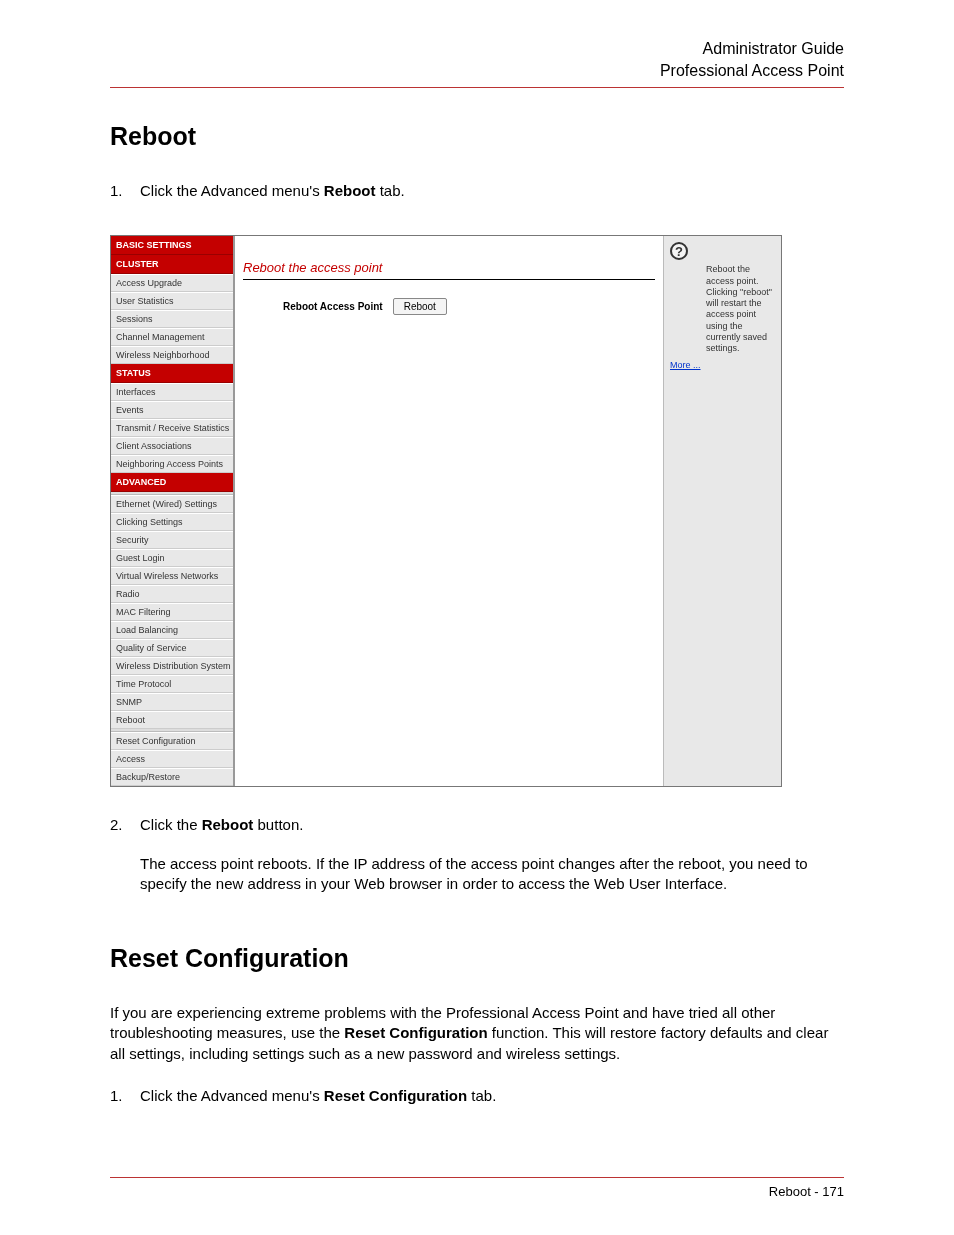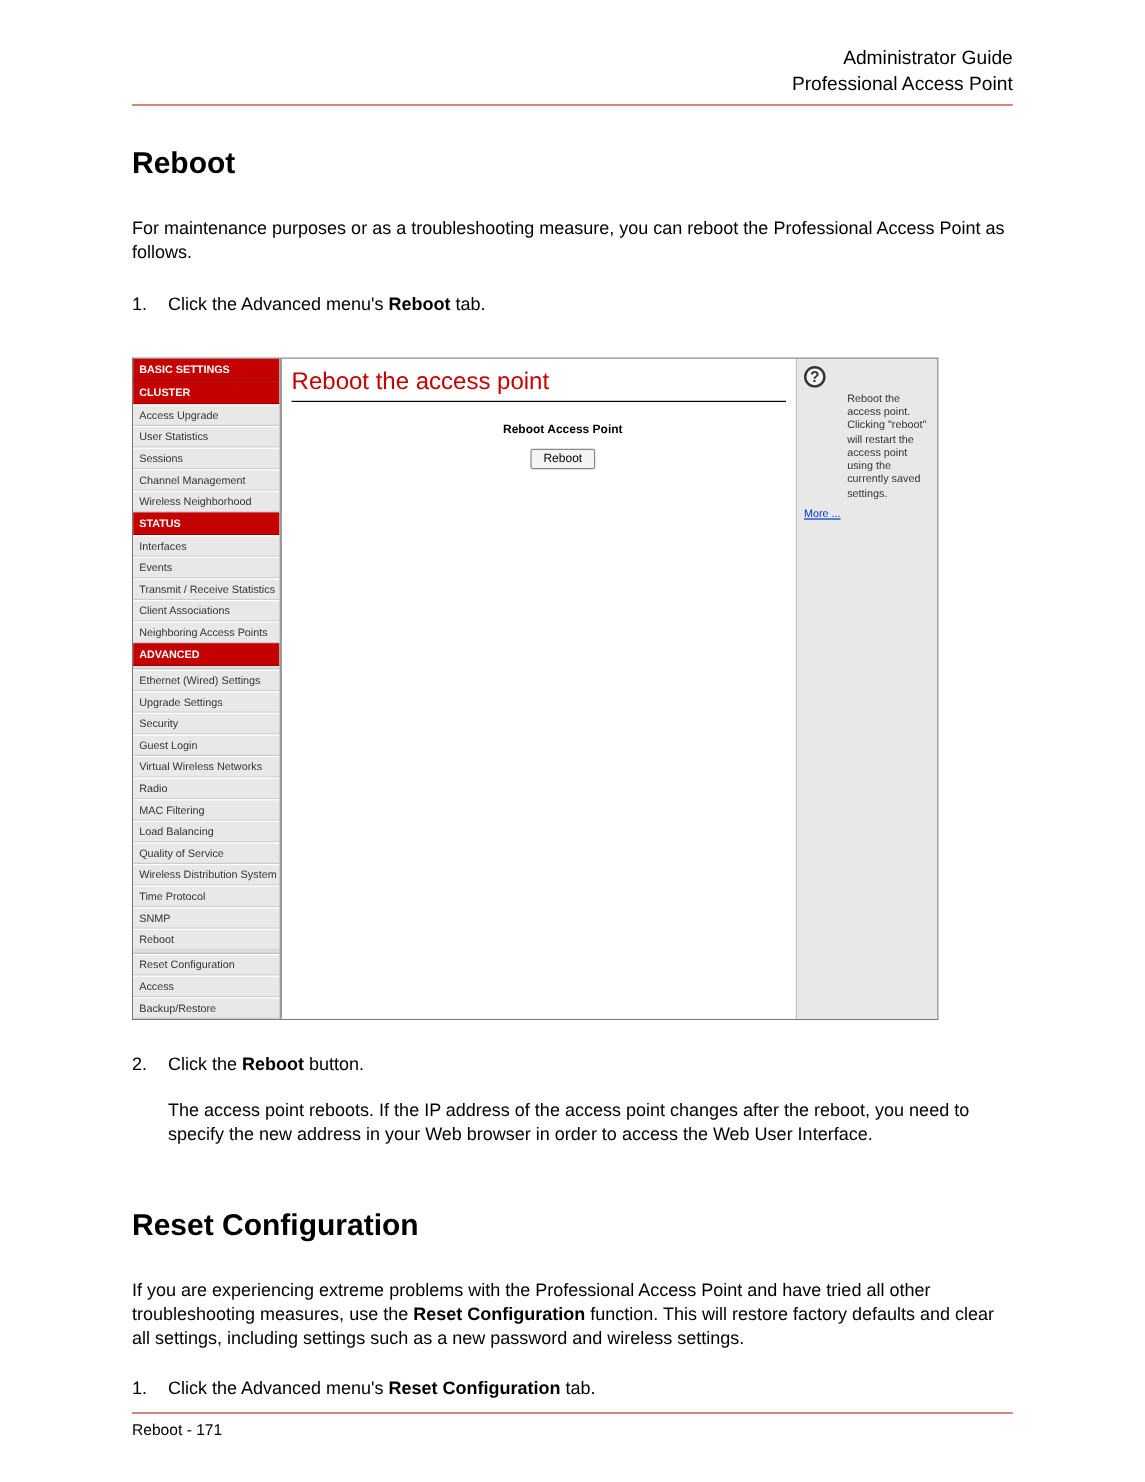--- a/index.html
+++ b/index.html
@@ -79,31 +79,32 @@
   .sb-gap { height: 3px; background: #ddd; border-bottom: 1px solid #bbb; }
   .main-pane {
     flex: 1;
     background: #fff;
     padding: 6px 8px 8px 8px;
     border-left: 2px solid #999;
     position: relative;
   }
   .pane-title {
     font-family: "Comic Sans MS", cursive, sans-serif;
+    font-style: italic;
     color: #c40000;
-    font-size: 20px;
+    font-size: 13px;
     padding: 2px 0 4px 0;
+    margin-top: 16px;
   }
   .hr-red { height: 1px; background: #000; margin: 0 0 10px 0; }
   .reboot-row {
     display: flex;
     align-items: center;
     gap: 10px;
     margin: 18px 0 0 40px;
-    flex-direction: column;
   }
   .reboot-label {
     font-size: 10px;
     font-weight: bold;
     color: #000;
   }
   .btn {
     font-size: 10px;
     padding: 2px 10px;
     background: #f4f4f4;
@@ -136,36 +137,36 @@
   .help-text { line-height: 1.25; margin-bottom: 6px; margin-left: 36px; }
   .more-link { color: #0033cc; text-decoration: underline; }
 
   .footer {
     position: absolute;
     bottom: 36px;
     left: 110px;
     right: 110px;
     border-top: 1px solid #b33;
     padding-top: 6px;
+    text-align: right;
     font-size: 13px;
     color: #000;
   }
 </style>
 </head>
 <body>
 
 <div class="page">
   <div class="hdr">
     <div>Administrator Guide</div>
     <div>Professional Access Point</div>
   </div>
 
   <h1 class="section">Reboot</h1>
 
-  <p class="body">For maintenance purposes or as a troubleshooting measure, you can reboot the Professional Access Point as follows.</p>
 
   <div class="step">
     <div class="num">1.</div>
     <div class="txt">
       <span>Click the Advanced menu's </span><span class="bold-ui">Reboot</span><span> tab.</span>
     </div>
   </div>
 
   <div class="figure">
     <div class="sidebar">
@@ -178,21 +179,21 @@
       <div class="sb-item">Wireless Neighborhood</div>
       <div class="sb-header">STATUS</div>
       <div class="sb-item">Interfaces</div>
       <div class="sb-item">Events</div>
       <div class="sb-item">Transmit / Receive Statistics</div>
       <div class="sb-item">Client Associations</div>
       <div class="sb-item">Neighboring Access Points</div>
       <div class="sb-header">ADVANCED</div>
       <div class="sb-gap"></div>
       <div class="sb-item">Ethernet (Wired) Settings</div>
-      <div class="sb-item">Upgrade Settings</div>
+      <div class="sb-item">Clicking Settings</div>
       <div class="sb-item">Security</div>
       <div class="sb-item">Guest Login</div>
       <div class="sb-item">Virtual Wireless Networks</div>
       <div class="sb-item">Radio</div>
       <div class="sb-item">MAC Filtering</div>
       <div class="sb-item">Load Balancing</div>
       <div class="sb-item">Quality of Service</div>
       <div class="sb-item">Wireless Distribution System</div>
       <div class="sb-item">Time Protocol</div>
       <div class="sb-item">SNMP</div>

